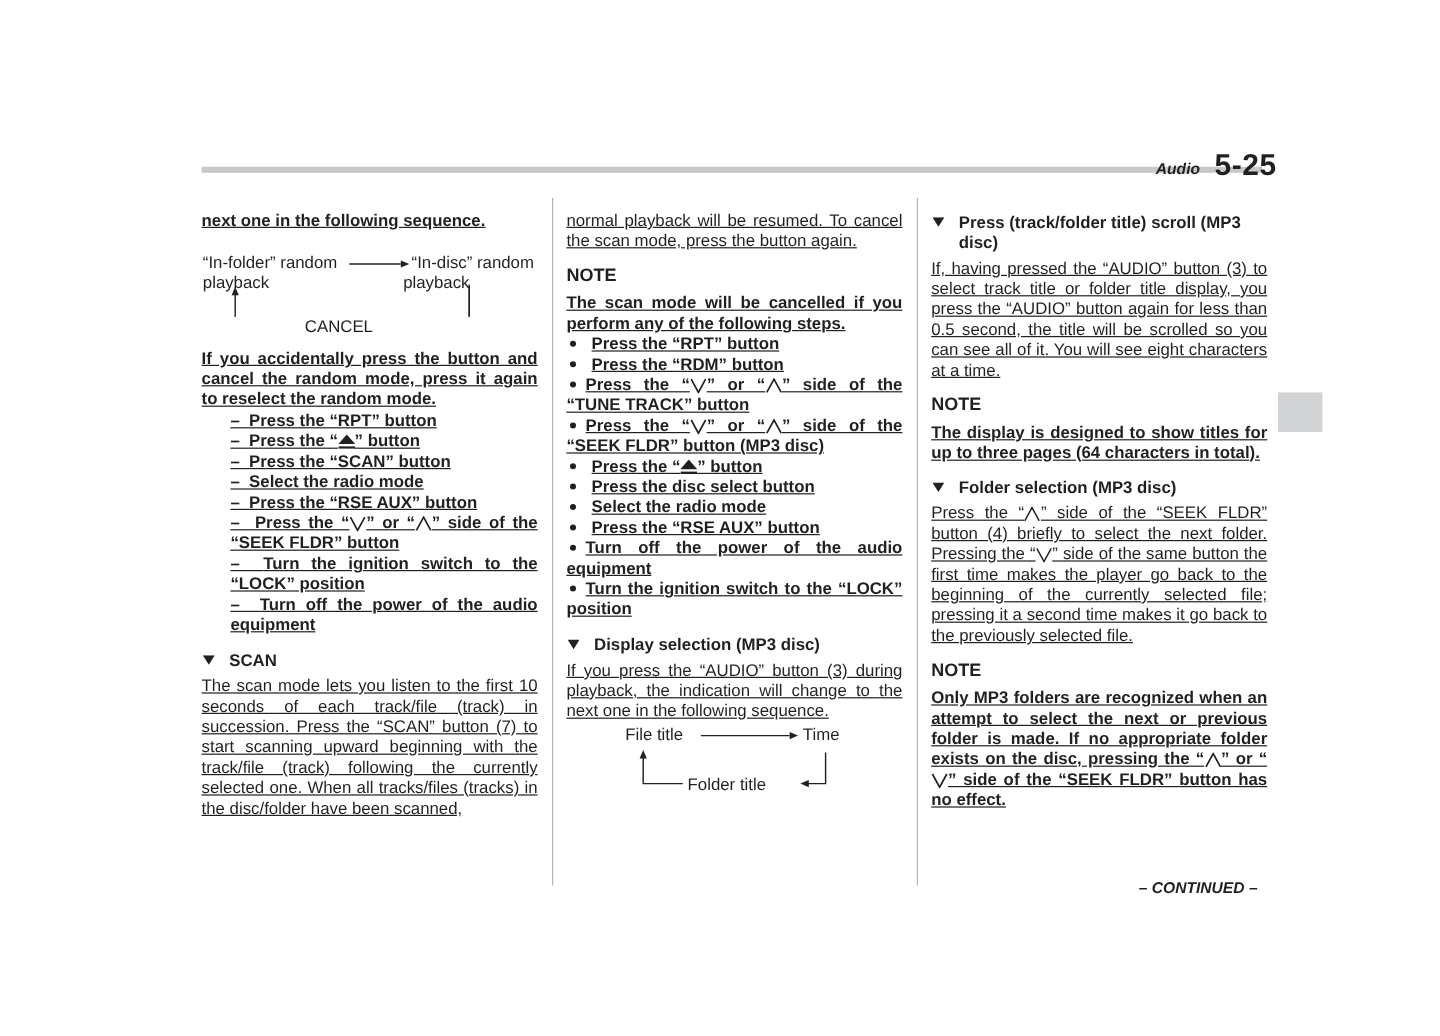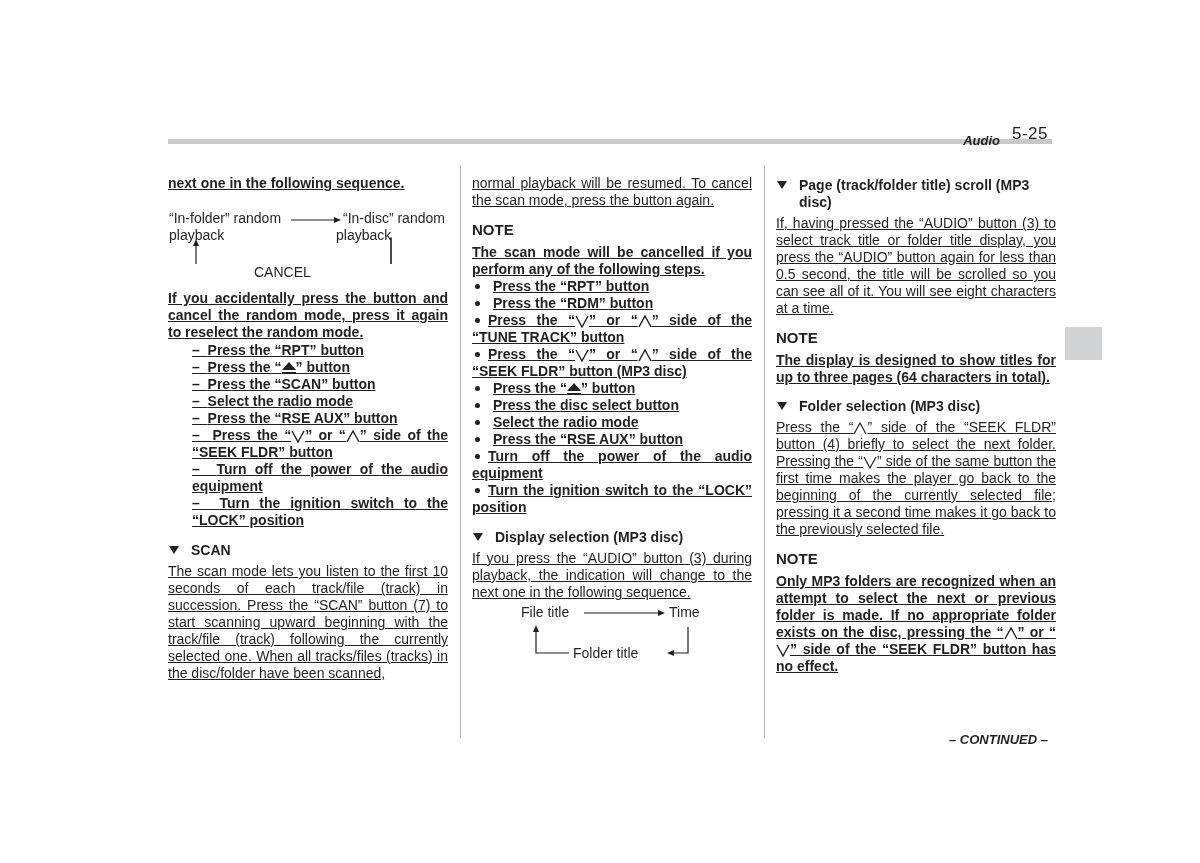--- a/index.html
+++ b/index.html
@@ -1,20 +1,20 @@
 <!DOCTYPE html>
 <html><head>
 <meta charset="utf-8">
 <style>
   html, body { margin:0; padding:0; background:#fff; }
   body { width:1200px; height:863px; position:relative; overflow:hidden;
          font-family:"Liberation Sans", sans-serif; color:#231f20; }
   .header-bar { position:absolute; left:168px; top:139px; width:884px; height:5px; background:#c8c8c8; }
   .header-section { position:absolute; right:200px; top:133px; font-size:13px; font-style:italic; font-weight:bold; }
-  .header-page { position:absolute; left:1012px; top:124px; font-size:17px; font-weight:normal; letter-spacing:0.5px; }
+  .header-page { position:absolute; left:1012px; top:124px; font-size:25px; font-weight:bold; letter-spacing:0.5px; }
   .side-tab { position:absolute; left:1065px; top:327px; width:37px; height:33px; background:#d1d3d4; }
   .divider { position:absolute; top:165px; width:1px; height:573px; background:#b5b5b5; }
   .col { position:absolute; top:175px; width:280px; font-size:14px; line-height:17px; }
   .col p { margin:0; text-align:justify;text-decoration:underline; }
   .b { font-weight:bold; }
   .note-h { font-size:15px; font-weight:bold; margin:10px 0 3px 0; line-height:22px; }
   .sec-h { font-weight:bold; margin:10px 0 4px 0; display:flex; }
   .tri { display:inline-block; width:10px; height:8px; margin:4px 12px 0 1px; flex:none; }
   .tri svg { display:block; }
   .dash-item { padding-left:24px; font-weight:bold; }
@@ -64,22 +64,22 @@
           <rect x="0" y="10" width="14" height="2" fill="#231f20"></rect>
         </svg><span>” button</span></p>
     <p class="dash-item">–&nbsp;&nbsp;<span>Press the “SCAN” button</span></p>
     <p class="dash-item">–&nbsp;&nbsp;<span>Select the radio mode</span></p>
     <p class="dash-item">–&nbsp;&nbsp;<span>Press the “RSE AUX” button</span></p>
     <p class="dash-item" style="text-align:justify">–&nbsp;&nbsp;<span>Press the “</span><svg class="gl" width="14" height="13">
           <polyline points="1,1 7,12 13,1" fill="none" stroke="#231f20" stroke-width="1.4"></polyline>
         </svg><span>” or “</span><svg class="gl" width="14" height="13">
           <polyline points="1,12 7,1 13,12" fill="none" stroke="#231f20" stroke-width="1.4"></polyline>
         </svg><span>” side of the “SEEK FLDR” button</span></p>
+    <p class="dash-item" style="text-align:justify">–&nbsp;&nbsp;<span>Turn the ignition switch to the “LOCK” position</span></p>
     <p class="dash-item" style="text-align:justify">–&nbsp;&nbsp;<span>Turn off the power of the audio equipment</span></p>
-    <p class="dash-item" style="text-align:justify">–&nbsp;&nbsp;<span>Turn the ignition switch to the “LOCK” position</span></p>
   </div>
   <div class="sec-h" style="margin-top:13px">
     <span class="tri">
         <svg width="10" height="8">
           <polygon points="0,0 10,0 5,8" fill="#231f20"></polygon>
         </svg>
       </span>
     <span>SCAN</span>
   </div>
   <p>The scan mode lets you listen to the first 10 seconds of each track/file (track) in succession. Press the “SCAN” button (7) to start scanning upward beginning with the track/file (track) following the currently selected one. When all tracks/files (tracks) in the disc/folder have been scanned,</p>
@@ -134,21 +134,21 @@
   </div>
 </div>
 
 <div class="col" style="left:776px">
   <div class="sec-h" style="margin-top:2px">
     <span class="tri">
         <svg width="10" height="8">
           <polygon points="0,0 10,0 5,8" fill="#231f20"></polygon>
         </svg>
       </span>
-    <span>Page (track/folder title) scroll (MP3 disc)</span>
+    <span>Press (track/folder title) scroll (MP3 disc)</span>
   </div>
   <p>If, having pressed the “AUDIO” button (3) to select track title or folder title display, you press the “AUDIO” button again for less than 0.5 second, the title will be scrolled so you can see all of it. You will see eight characters at a time.</p>
   <div class="note-h">NOTE</div>
   <p class="b">The display is designed to show titles for up to three pages (64 characters in total).</p>
   <div class="sec-h" style="margin-top:12px">
     <span class="tri">
         <svg width="10" height="8">
           <polygon points="0,0 10,0 5,8" fill="#231f20"></polygon>
         </svg>
       </span>

